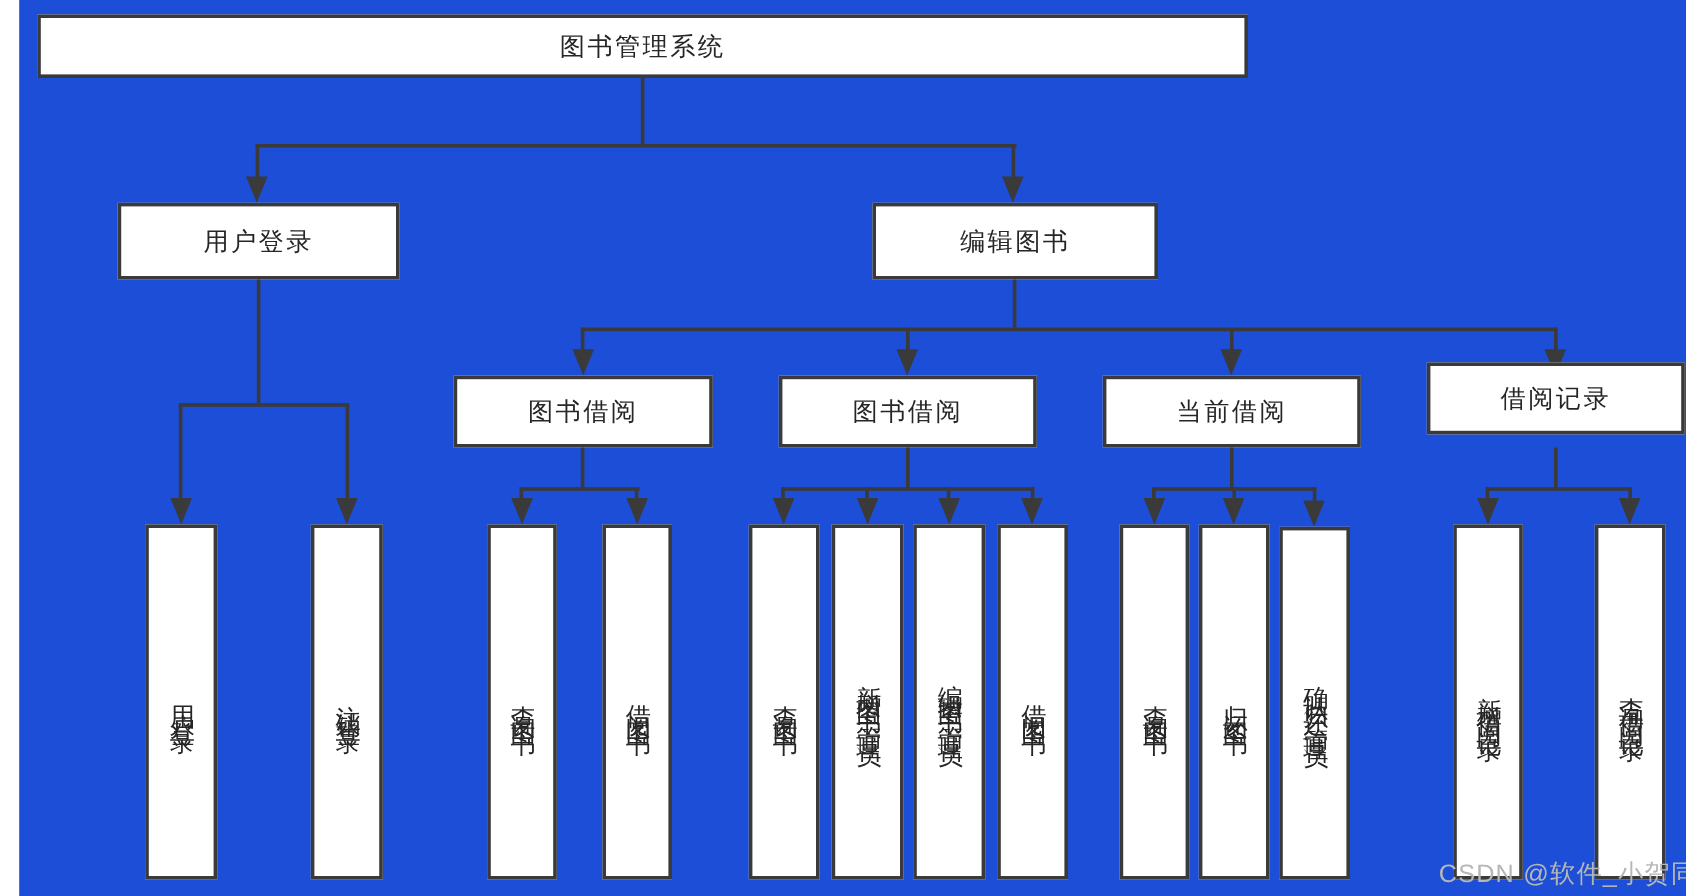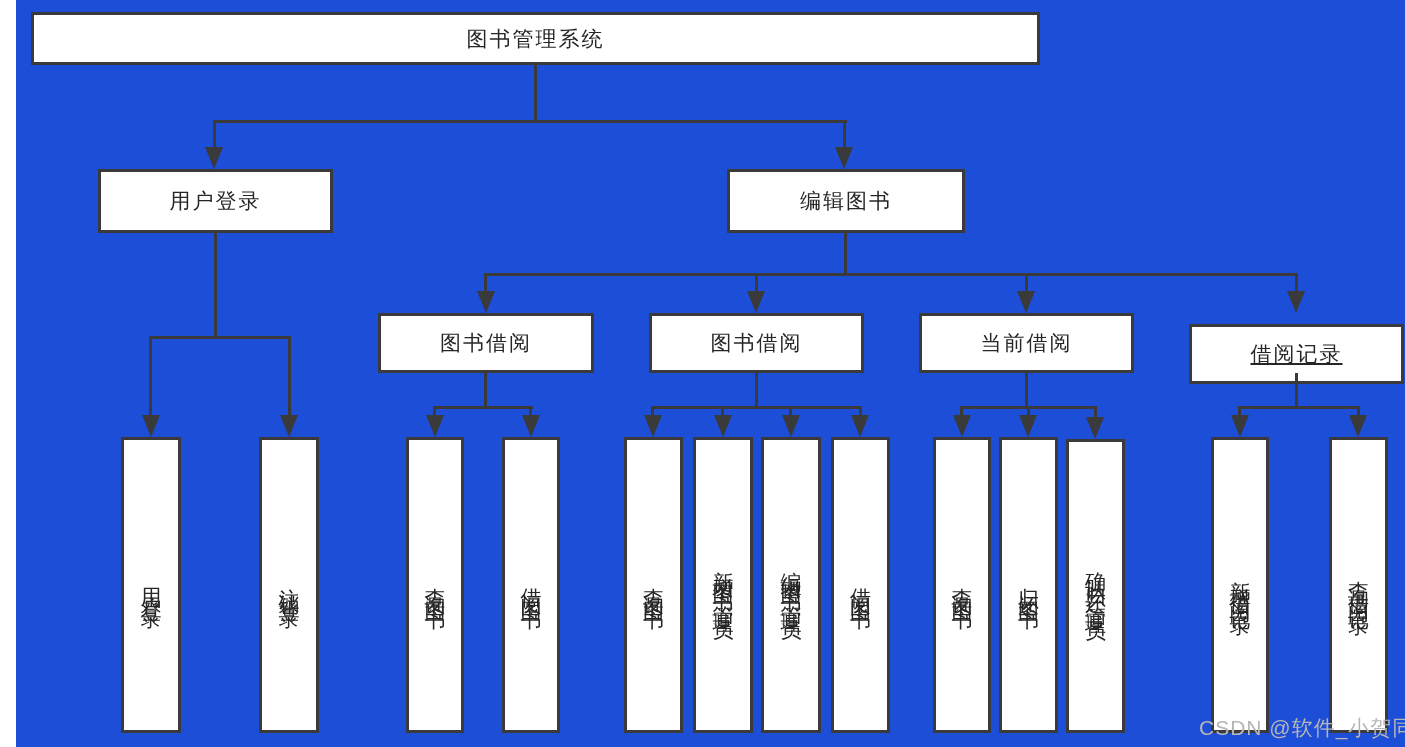--- a/index.html
+++ b/index.html
@@ -70,21 +70,21 @@
 
   <div class="box" style="left:362px;top:313px;width:216px;height:60px;">
     <span>图书借阅</span>
   </div>
   <div class="box" style="left:903px;top:313px;width:215px;height:60px;">
     <span>当前借阅</span>
   </div>
   <div class="box" style="left:633px;top:313px;width:215px;height:60px;">
     <span>图书借阅</span>
   </div>
-  <div class="box" style="left:1173px;top:324px;width:215px;height:60px;text-decoration:underline;">
+  <div class="box" style="left:1173px;top:302px;width:215px;height:60px;">
     <span>借阅记录</span>
   </div>
 
   <div class="line" style="left:468px;top:373px;width:3px;height:34px;"></div>
   <div class="line" style="left:417px;top:406px;width:100px;height:3px;"></div>
   <div class="line" style="left:417px;top:406px;width:3px;height:12px;"></div>
   <div class="arrow" style="left:410px;top:415px;"></div>
   <div class="line" style="left:513px;top:406px;width:3px;height:12px;"></div>
   <div class="arrow" style="left:506px;top:415px;"></div>
 

